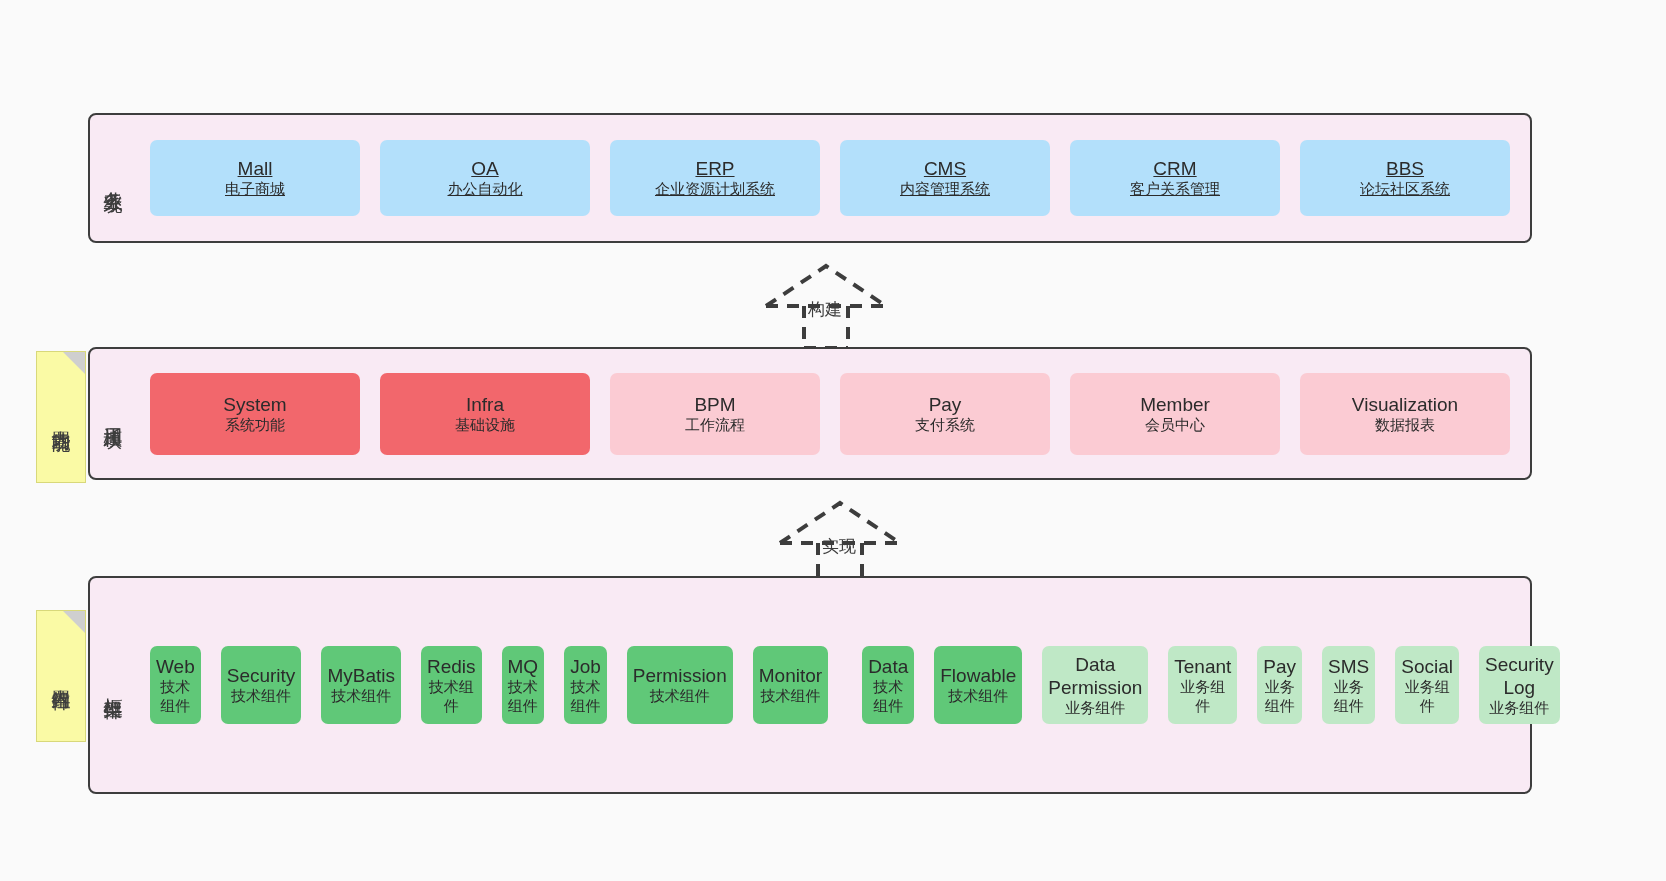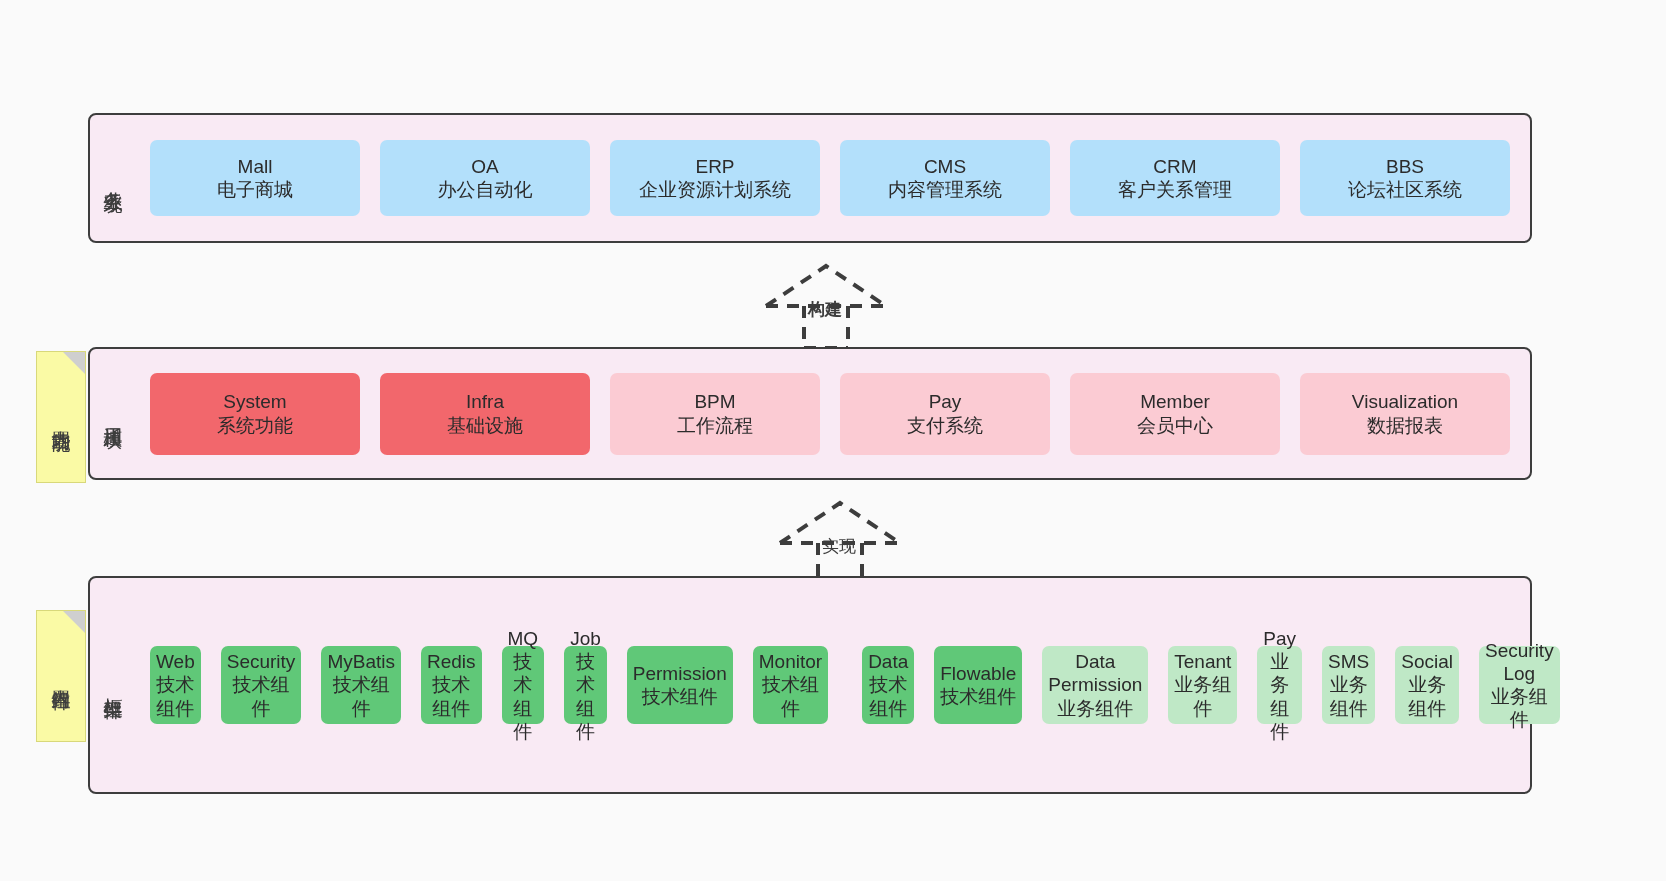--- a/index.html
+++ b/index.html
@@ -82,24 +82,24 @@
     text-align: center;
     line-height: 1.22;
     box-sizing: border-box;
     padding: 4px 6px;
     color: #2b2b2b;
   }
   .node .n-title {
     font-size: 19px;
   }
   .node .n-sub {
-    font-size: 19px;
-  }
-
-  .biz-row .node { height: 76px; }
+    font-size: 15px;
+  }
+
+  .biz-row .node { height: 76px; text-decoration: underline; }
   .mod-row .node { height: 82px; }
   .fw-row  .node { height: 78px; }
 
   
   .c-blue       { background: #b3e0fb; }
   .c-red        { background: #f2676c; }
   .c-pink       { background: #fbcbd3; }
   .c-green      { background: #60c878; }
   .c-greenlight { background: #bfe8c6; }
 
@@ -186,21 +186,21 @@
   </div>
 
   <div class="connector" style="left:756px; top:258px; width:180px; height:92px;">
     <svg width="180" height="92" viewBox="0 0 180 92">
       <path d="M 10 48 L 70 8 L 130 48" fill="none" stroke="#3d3d3d" stroke-width="4" stroke-dasharray="12,9" stroke-linecap="butt"></path>
       <path d="M 10 48 L 130 48" fill="none" stroke="#3d3d3d" stroke-width="4" stroke-dasharray="12,9"></path>
       <path d="M 48 48 L 48 90" fill="none" stroke="#3d3d3d" stroke-width="4" stroke-dasharray="12,9"></path>
       <path d="M 92 48 L 92 90" fill="none" stroke="#3d3d3d" stroke-width="4" stroke-dasharray="12,9"></path>
       <path d="M 48 90 L 92 90" fill="none" stroke="#3d3d3d" stroke-width="4" stroke-dasharray="12,9"></path>
     </svg>
-    <span class="conn-label" style="left:52px; top:40px;font-weight:bold;">构建</span>
+    <span class="conn-label" style="left:52px; top:40px;">构建</span>
   </div>
 
   <div class="note" style="left:36px; top:351px; width:50px; height:132px;">
     <span class="fold"></span>
     <span>内置功能</span>
   </div>
 
   <div class="band" style="left:88px; top:347px; width:1444px; height:133px;">
     <div class="band-title">通用模块</div>
     <div class="band-body">

